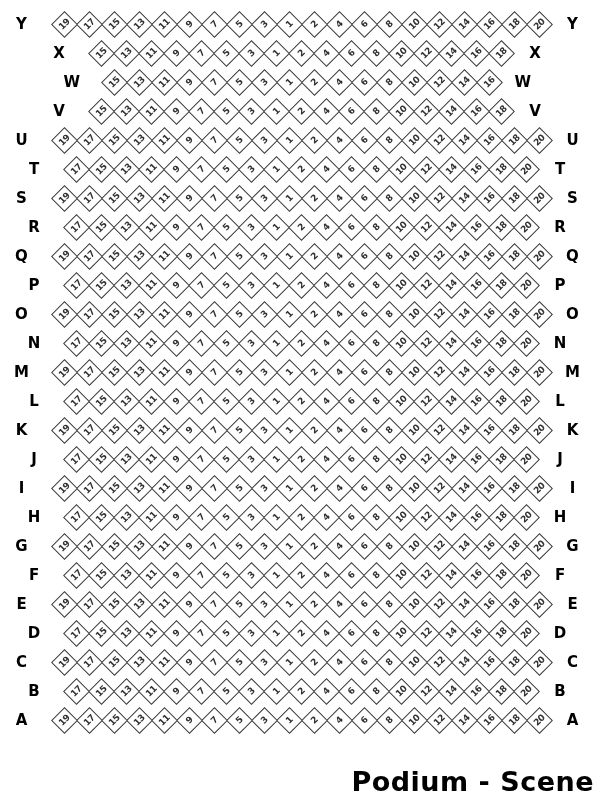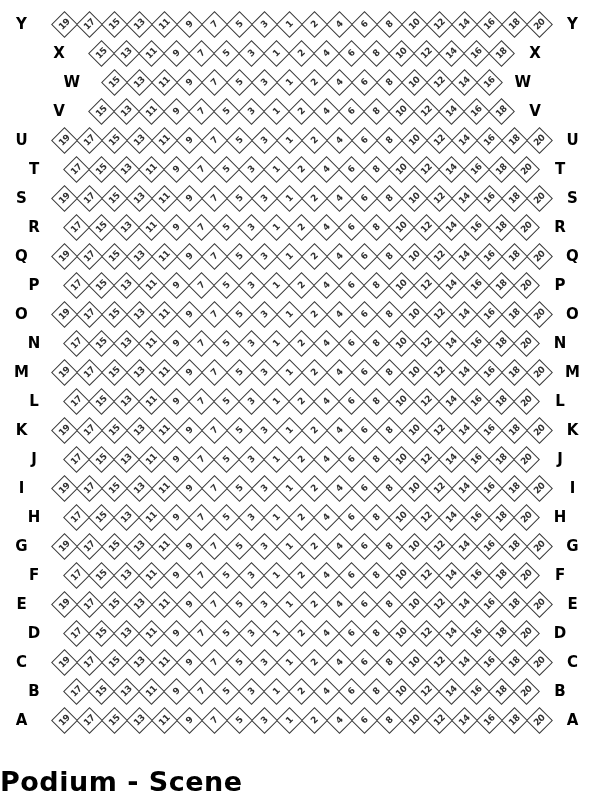--- a/index.html
+++ b/index.html
@@ -62,21 +62,21 @@
   .num {
     font-size: 9px;
     font-weight: bold;
     color: #333333;
     line-height: 1;
     letter-spacing: -0.5px;
     white-space: nowrap;
   }
   .stage {
     margin-top: 31px;
-    text-align: left;
+    text-align: right;
     font-size: 27px;
     font-weight: bold;
     color: #000000;
     letter-spacing: 0.5px;
   }
 </style>
 </head>
 <body>
 
 <div class="canvas">

